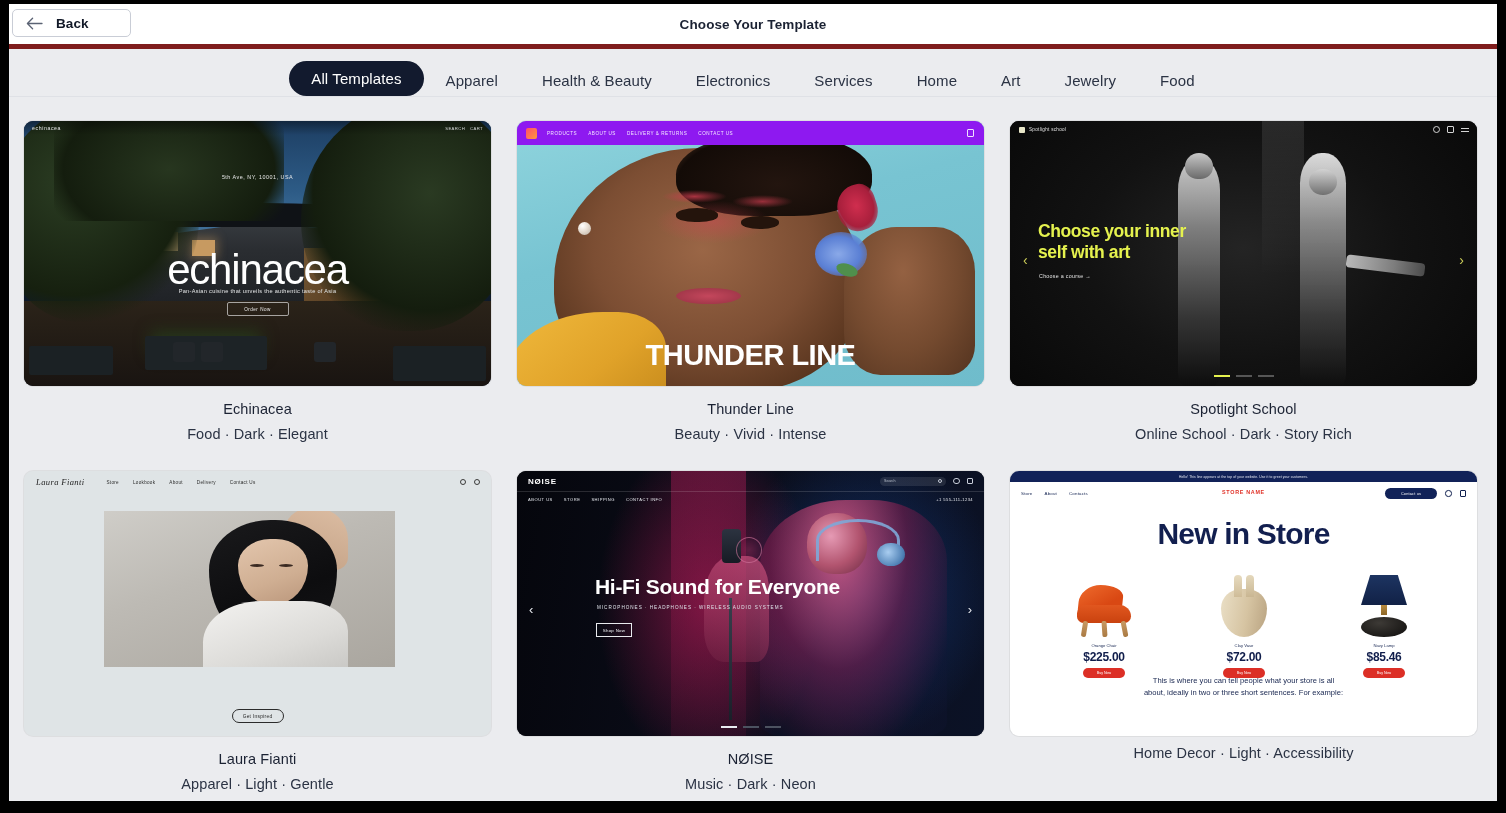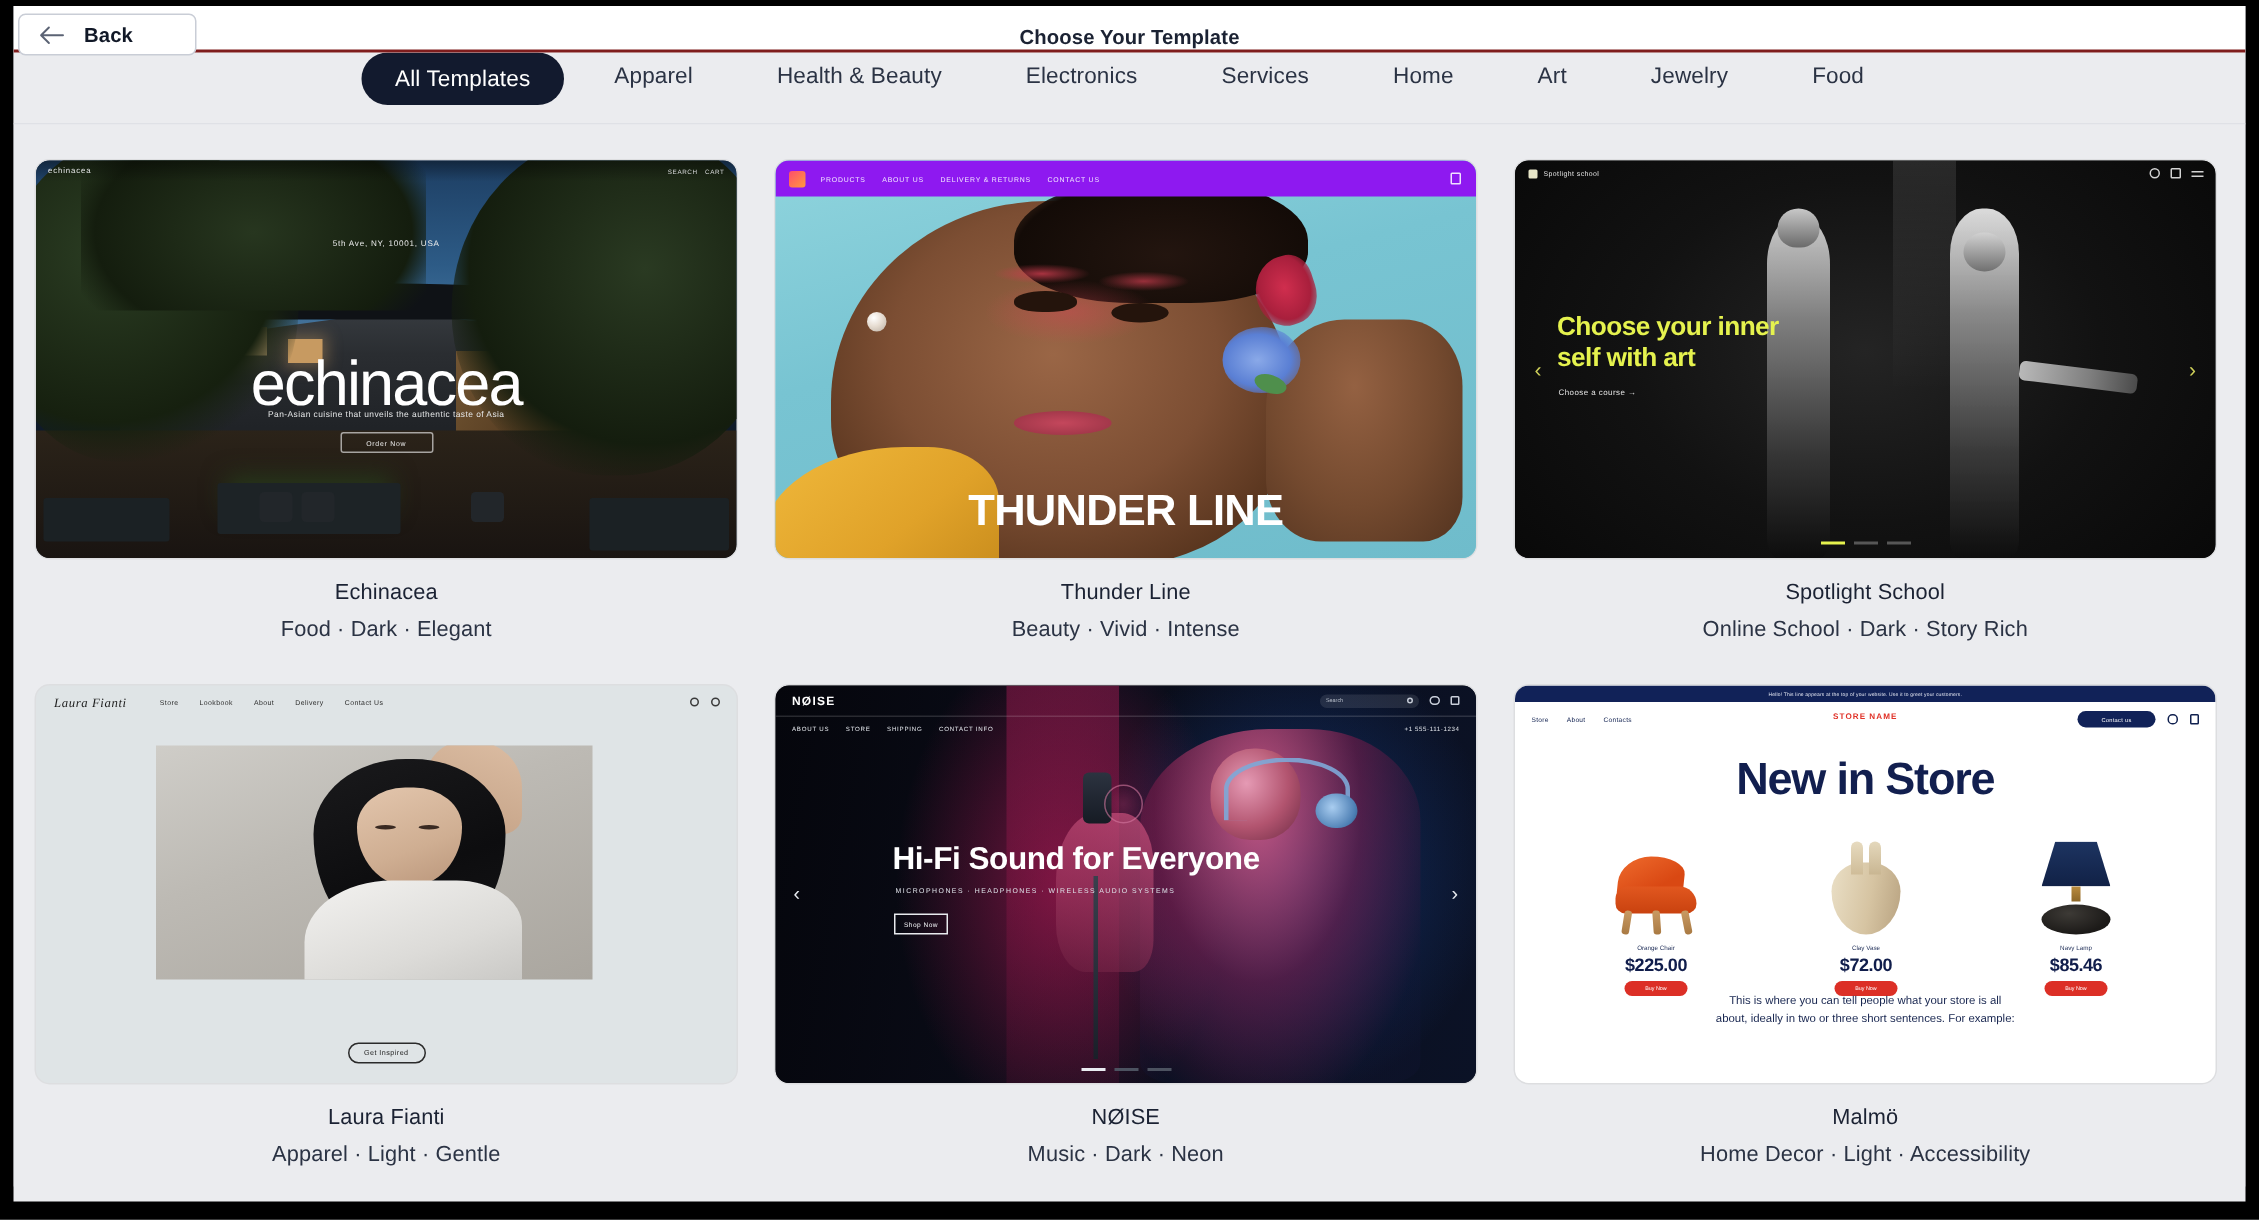--- a/index.html
+++ b/index.html
@@ -13,23 +13,23 @@
     position: absolute;
     left: 9px; top: 4px;
     width: 1488px; height: 797px;
     background: #ebecef;
     overflow: hidden;
   }
 
   
   .topbar {
     position: relative;
-    height: 31px;
+    height: 45px;
     background: #ffffff;
-    border-bottom: 2px solid #7f1d1d;
+    border-bottom: 5px solid #7f1d1d;
   }
   .back-btn {
     position: absolute; left: 3px; top: 5px;
     width: 119px; height: 28px;
     background: #fff;
     border: 1px solid #c9cdd6;
     border-radius: 5px;
     display: flex; align-items: center;
     gap: 13px; padding-left: 13px;
     cursor: pointer;
@@ -43,23 +43,23 @@
     position: absolute; left: 0; right: 0; top: 13px;
     text-align: center;
     font-size: 13.5px; font-weight: 700; color: #1b2233;
     letter-spacing: .1px;
   }
 
   
   .tabs {
     height: 48px;
     background: #ebecef;
-    display: flex; align-items: flex-start;
+    display: flex; align-items: flex-end;
     justify-content: center;
-    gap: 12px;
+    gap: 0px;
     border-bottom: 1px solid #dfe1e6;
   }
   .tab {
     font-size: 15px; color: #2b3344;
     padding: 7px 22px; border-radius: 18px;
     cursor: pointer; white-space: nowrap;
     letter-spacing: .1px;
   }
   .tab.active {
     background: #121a2e; color: #ffffff;
@@ -930,18 +930,17 @@
               <div class="mal-price">$85.46</div>
               <div class="mal-buy">Buy Now</div>
             </div>
           </div>
 
           <div class="mal-desc">
             <div>This is where you can tell people what your store is all</div>
             <div>about, ideally in two or three short sentences. For example:</div>
           </div>
         </div>
-        <div class="tpl-name">Malmö</div>
         <div class="tpl-tags">Home Decor · Light · Accessibility</div>
       </div>
     </div>
   </div>
 </div>
 
 </body></html>

